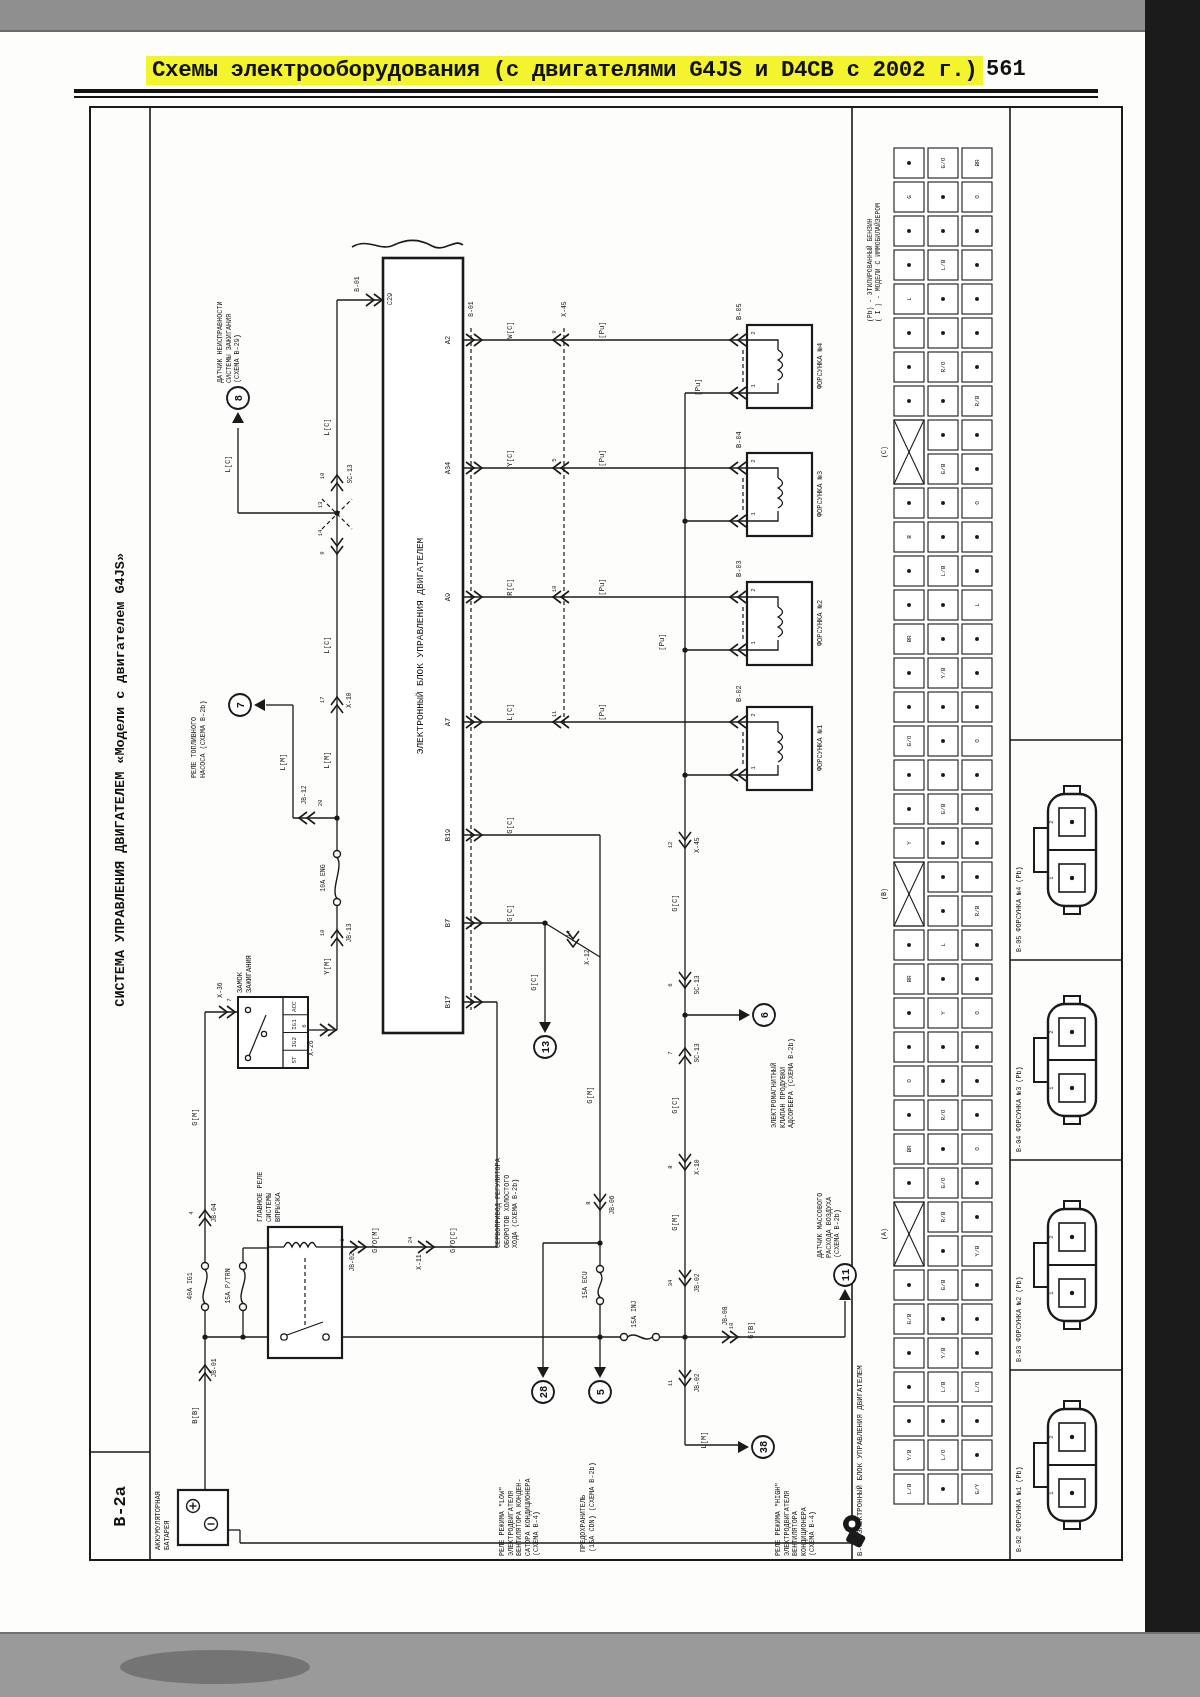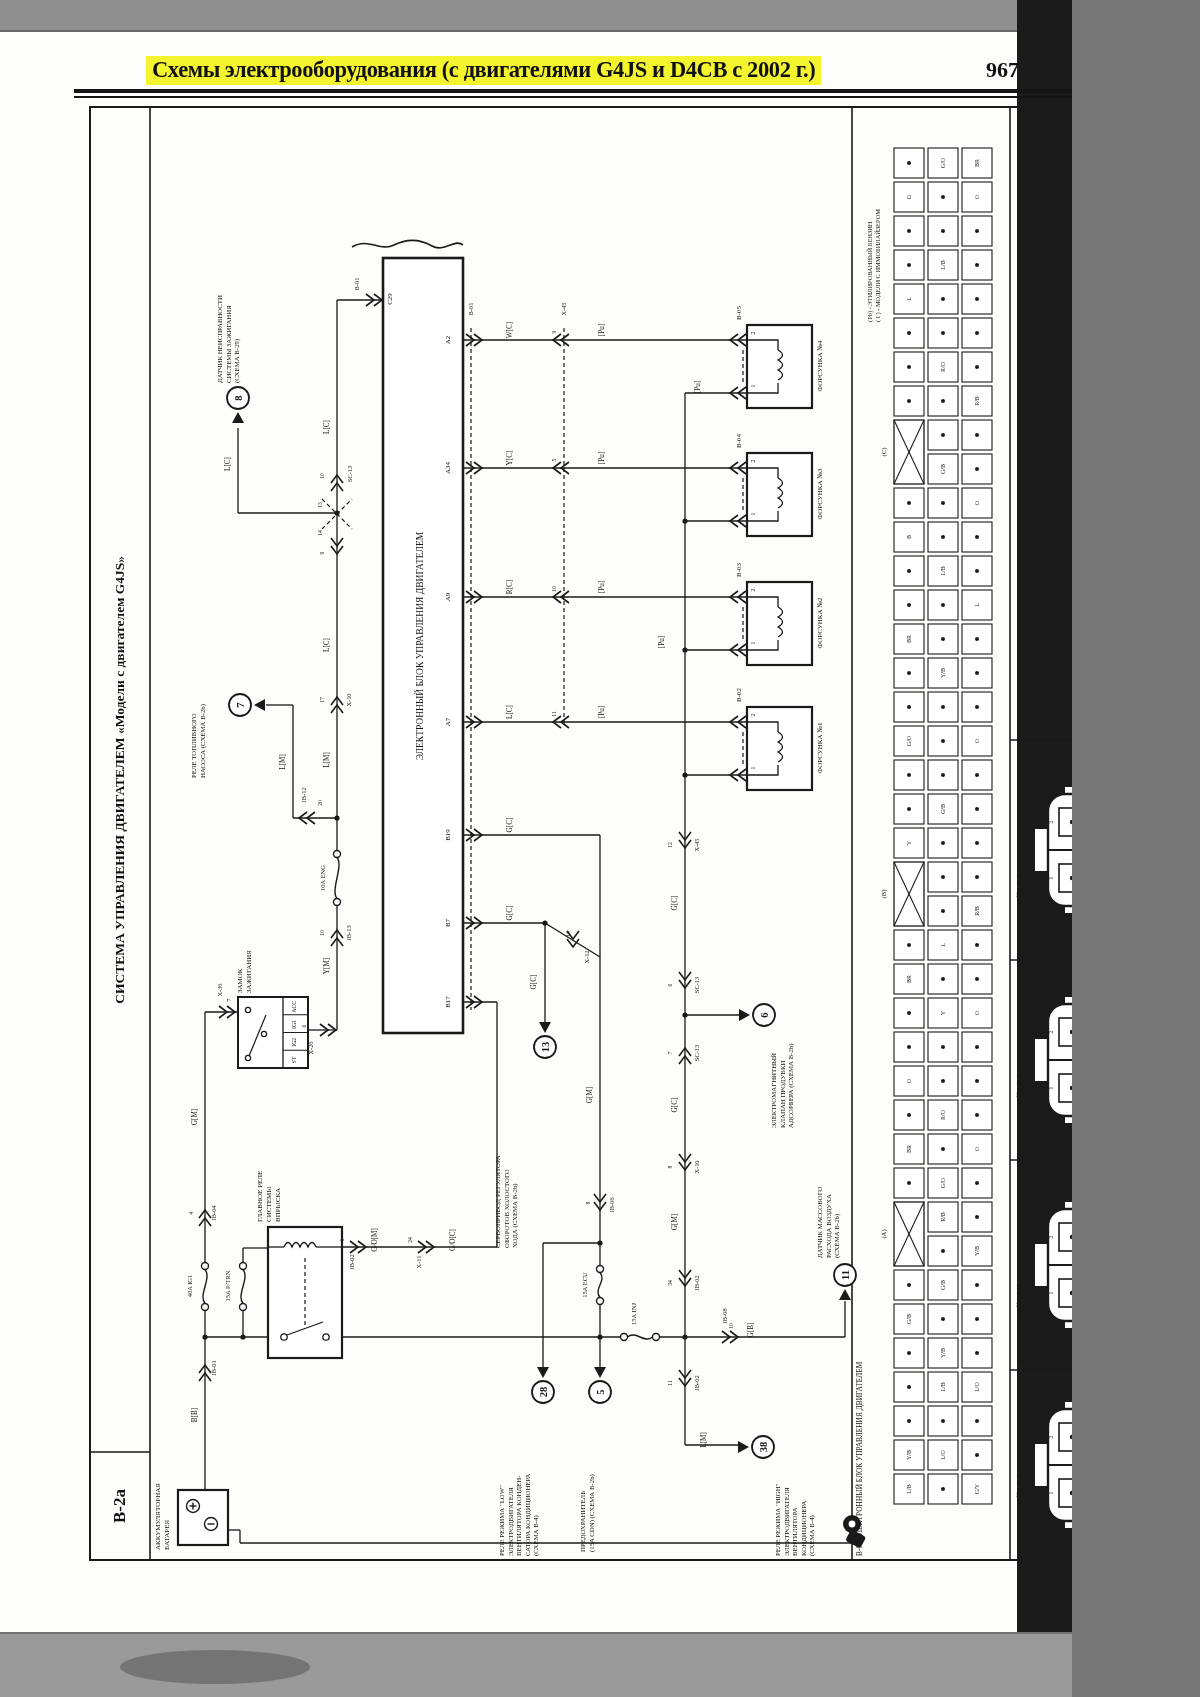--- a/index.html
+++ b/index.html
@@ -1,17 +1,17 @@
 <!DOCTYPE html>
 <html><head>
 <meta charset="utf-8">
 <style>
   html,body{margin:0;padding:0;background:#777;}
-  .page{position:relative;width:1072px;height:1697px;background:#fdfdfb;overflow:hidden;
-        font-family:Liberation Serif, serif;color:#111;}
+  .page{position:relative;width:1200px;height:1697px;background:#fdfdfb;overflow:hidden;
+        font-family:Liberation Mono, monospace;color:#111;}
   .scan-top{position:absolute;left:0;top:0;width:1200px;height:30px;background:#8f8f8f;border-bottom:2px solid #6a6a6a;}
   .scan-right{position:absolute;right:0;top:0;width:55px;height:1697px;background:#1b1b1b;}
   .scan-bottom{position:absolute;left:0;top:1632px;width:1200px;height:65px;background:#9a9a9a;border-top:2px solid #707070;}
   .scan-blot{position:absolute;left:120px;top:1650px;width:190px;height:34px;background:#555;border-radius:50%;opacity:.55;}
   .hdr-title{position:absolute;left:146px;top:56px;font-size:22.5px;font-weight:bold;letter-spacing:-0.4px;
              background:#f4f42e;padding:1px 6px 2px 6px;white-space:nowrap;}
   .hdr-page{position:absolute;left:986px;top:57px;font-size:22px;font-weight:bold;}
   .rule-a{position:absolute;left:74px;top:89px;width:1024px;height:4px;background:#141414;}
   .rule-b{position:absolute;left:74px;top:96px;width:1024px;height:2px;background:#141414;}
   .vtext{writing-mode:vertical-rl;transform:rotate(180deg);}
@@ -25,21 +25,21 @@
 </head>
 <body>
 
 <div class="page">
   <div class="scan-top"></div>
   <div class="scan-right"></div>
   <div class="scan-bottom"></div>
   <div class="scan-blot"></div>
 
   <div class="hdr-title">Схемы электрооборудования (с двигателями G4JS и D4CB с 2002 г.)</div>
-  <div class="hdr-page">967</div>
+  <div class="hdr-page">561</div>
   <div class="rule-a"></div>
   <div class="rule-b"></div>
 
   <div class="side-title">
     <span class="vtext">СИСТЕМА УПРАВЛЕНИЯ ДВИГАТЕЛЕМ «Модели с двигателем G4JS»</span>
   </div>
   <div class="side-code">
     <span class="vtext">B-2a</span>
   </div>
 

